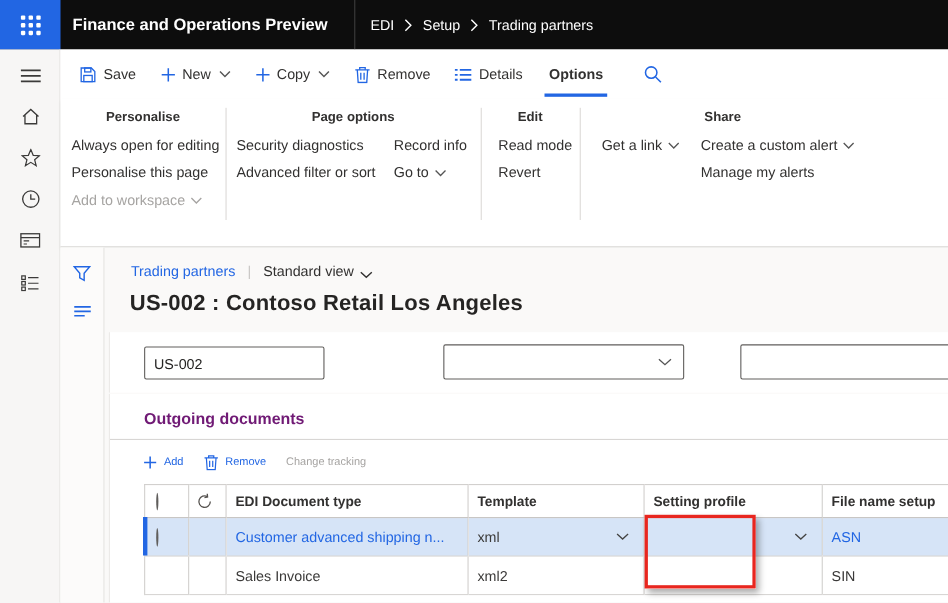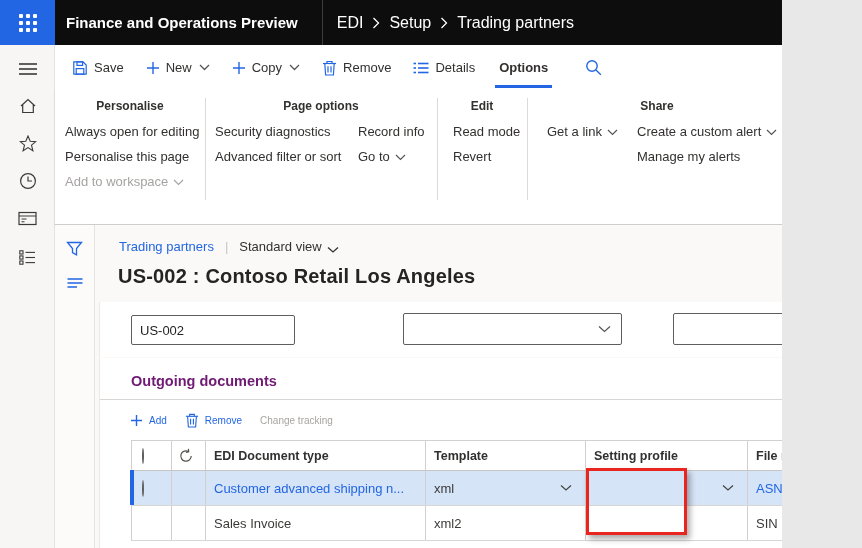--- a/index.html
+++ b/index.html
@@ -1,31 +1,31 @@
 <!DOCTYPE html>
 <html><head>
 <meta charset="utf-8">
 <style>
   * { box-sizing: border-box; margin: 0; padding: 0; }
   html,body { background:#e8e8e8; }
   body { font-family: "Liberation Sans", "DejaVu Sans", sans-serif; }
   #screen {
-    position: relative; width: 782px; height: 548px; overflow: hidden;
+    position: relative; width: 862px; height: 548px; overflow: hidden;
     background: #fff; color:#323130;
   }
   svg { display:block; }
 
   
   .topbar { position:absolute; left:0; top:0; width:862px; height:45px; background:#0d0d0d; display:flex; align-items:center; }
   .waffle { width:55px; height:45px; background:#2266e3; display:flex; align-items:center; justify-content:center; cursor:pointer; flex:0 0 auto;}
   .waffle-grid { display:grid; grid-template-columns:repeat(3,4px); grid-template-rows:repeat(3,4px); gap:3px; }
   .waffle-grid i { background:#fff; border-radius:1px; }
   .product-title { color:#fff; font-weight:bold; font-size:15px; padding:0 24px 0 11px; white-space:nowrap; }
   .topbar-divider { width:1px; height:45px; background:#3c3c3c; }
-  .breadcrumb { display:flex; align-items:center; gap:9px; padding-left:14px; color:#fff; font-size:16px; }
+  .breadcrumb { display:flex; align-items:center; gap:9px; padding-left:14px; color:#fff; font-size:13px; }
   .crumb { cursor:pointer; white-space:nowrap; }
 
   
   .rail { position:absolute; left:0; top:45px; width:55px; bottom:0; background:#f7f6f5; border-right:1px solid #e5e3e1; }
   .rail .ric { position:absolute; left:0; width:55px; height:26px; display:flex; align-items:center; justify-content:center; color:#444; cursor:pointer; }
 
   
   .actionbar { position:absolute; left:55px; top:45px; right:0; height:45px; background:#fff; display:flex; align-items:stretch; padding-left:6px; }
   .ab-item { display:flex; align-items:center; gap:6px; padding:0 11px; font-size:13px; color:#323130; cursor:pointer; position:relative; }
   .ab-item .chev { color:#555; margin-left:1px; }

